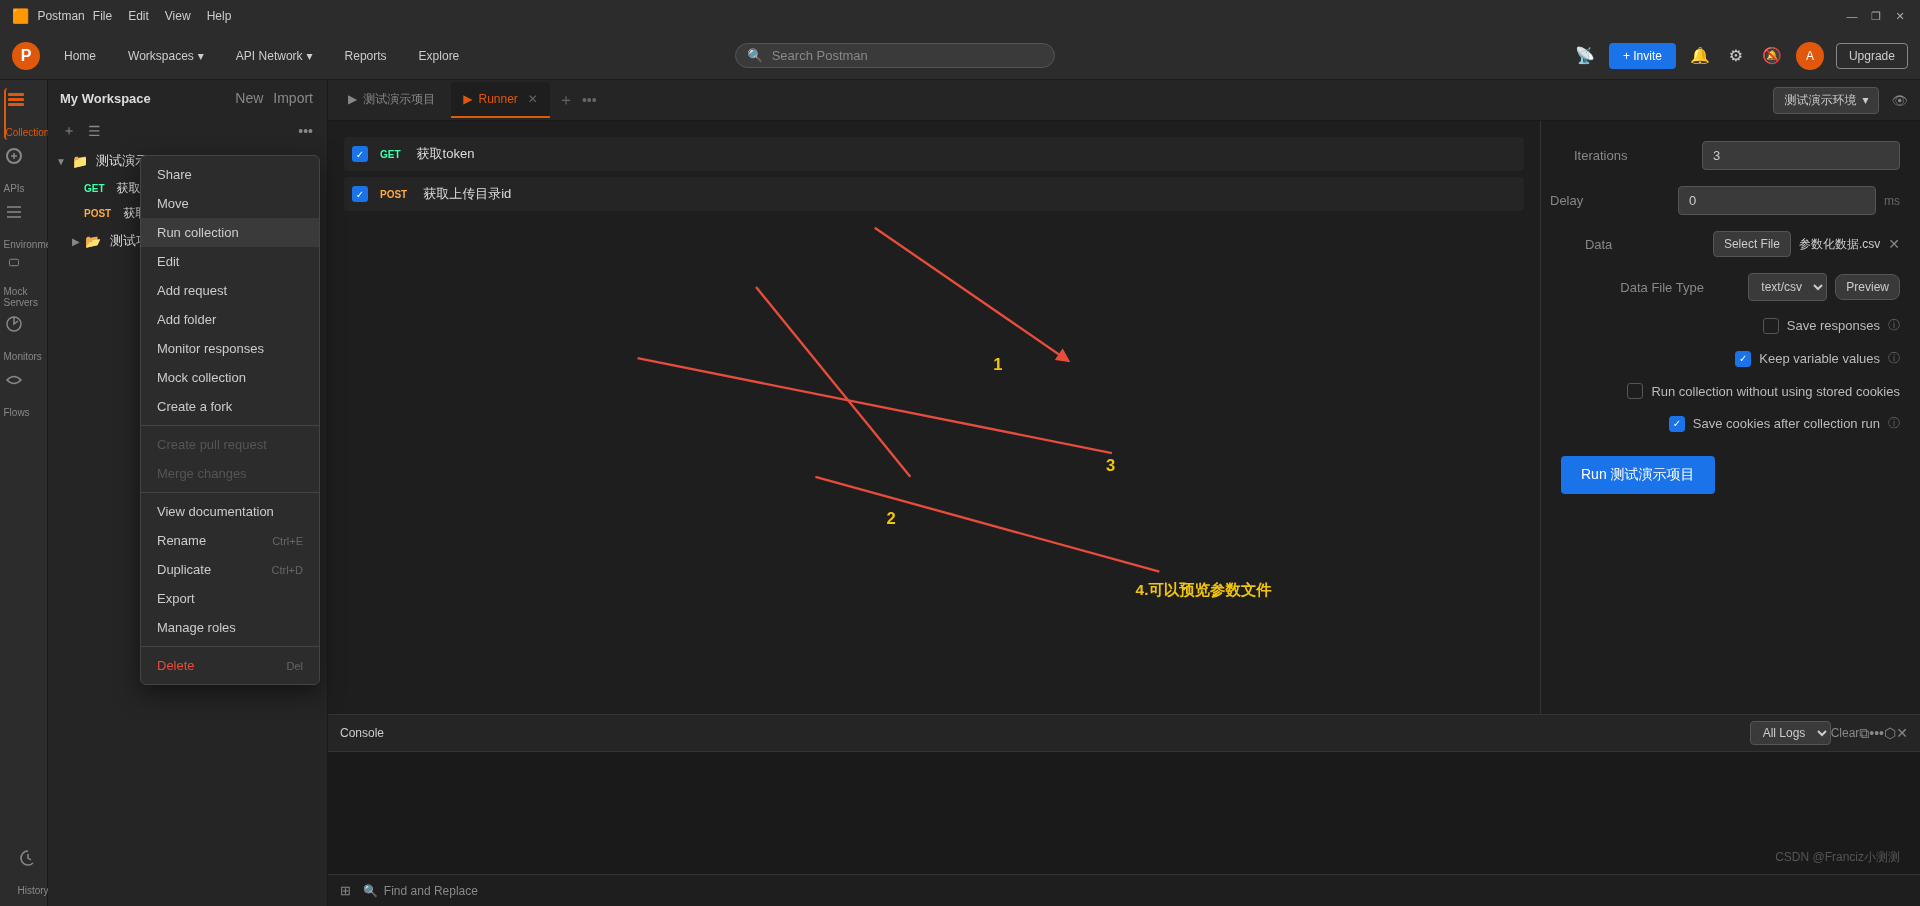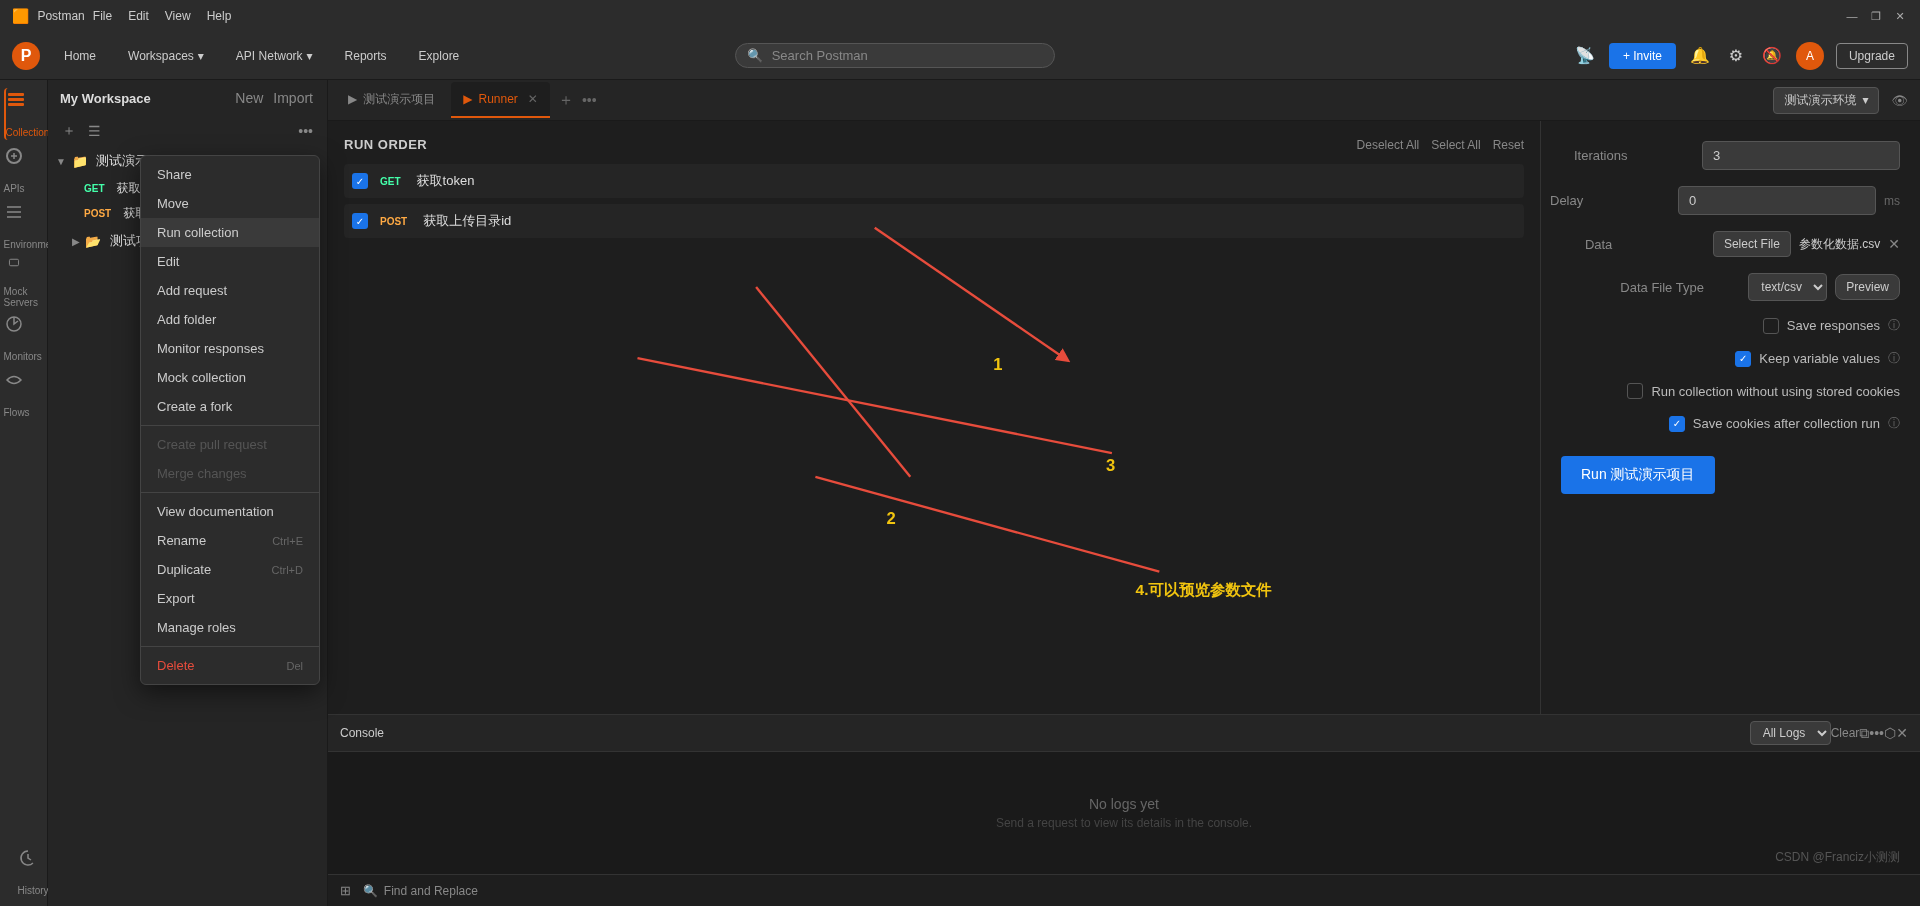--- a/index.html
+++ b/index.html
@@ -808,28 +808,20 @@
       </div>
       <div class="env-selector">
         <span>测试演示环境</span>
         <span>▾</span>
       </div>
       <span class="eye-icon" style="margin-right:12px;">👁</span>
     </div>
 
     <div class="runner-content">
       <div class="runner-left">
-        <div class="run-order-header">
-          <span class="run-order-title">RUN ORDER</span>
-          <div class="run-order-actions">
-            <button class="run-order-btn">Deselect All</button>
-            <button class="run-order-btn">Select All</button>
-            <button class="run-order-btn">Reset</button>
-          </div>
-        </div>
 
         <div class="request-item">
           <div class="checkbox-checked">✓</div>
           <span class="method-badge get">GET</span>
           <span style="color:#ddd;font-size:13px;">获取token</span>
         </div>
         <div class="request-item">
           <div class="checkbox-checked">✓</div>
           <span class="method-badge post">POST</span>
           <span style="color:#ddd;font-size:13px;">获取上传目录id</span>
@@ -917,24 +909,20 @@
         <span style="color:#ccc;font-size:12px;">Console</span>
         <select class="all-logs-select">
           <option>All Logs</option>
         </select>
         <button class="clear-btn">Clear</button>
         <span class="console-icon-btn">⧉</span>
         <span class="console-icon-btn">•••</span>
         <span class="console-icon-btn">⬡</span>
         <span class="console-icon-btn">✕</span>
       </div>
-      <div class="console-body">
-        <div class="no-logs">No logs yet</div>
-        <div class="no-logs-sub">Send a request to view its details in the console.</div>
-      </div>
     </div>
 
     <div class="bottom-bar">
       <span style="color:#888;">⊞</span>
       <div class="find-replace">
         <span>🔍</span>
         <span>Find and Replace</span>
       </div>
     </div>
   </div>

